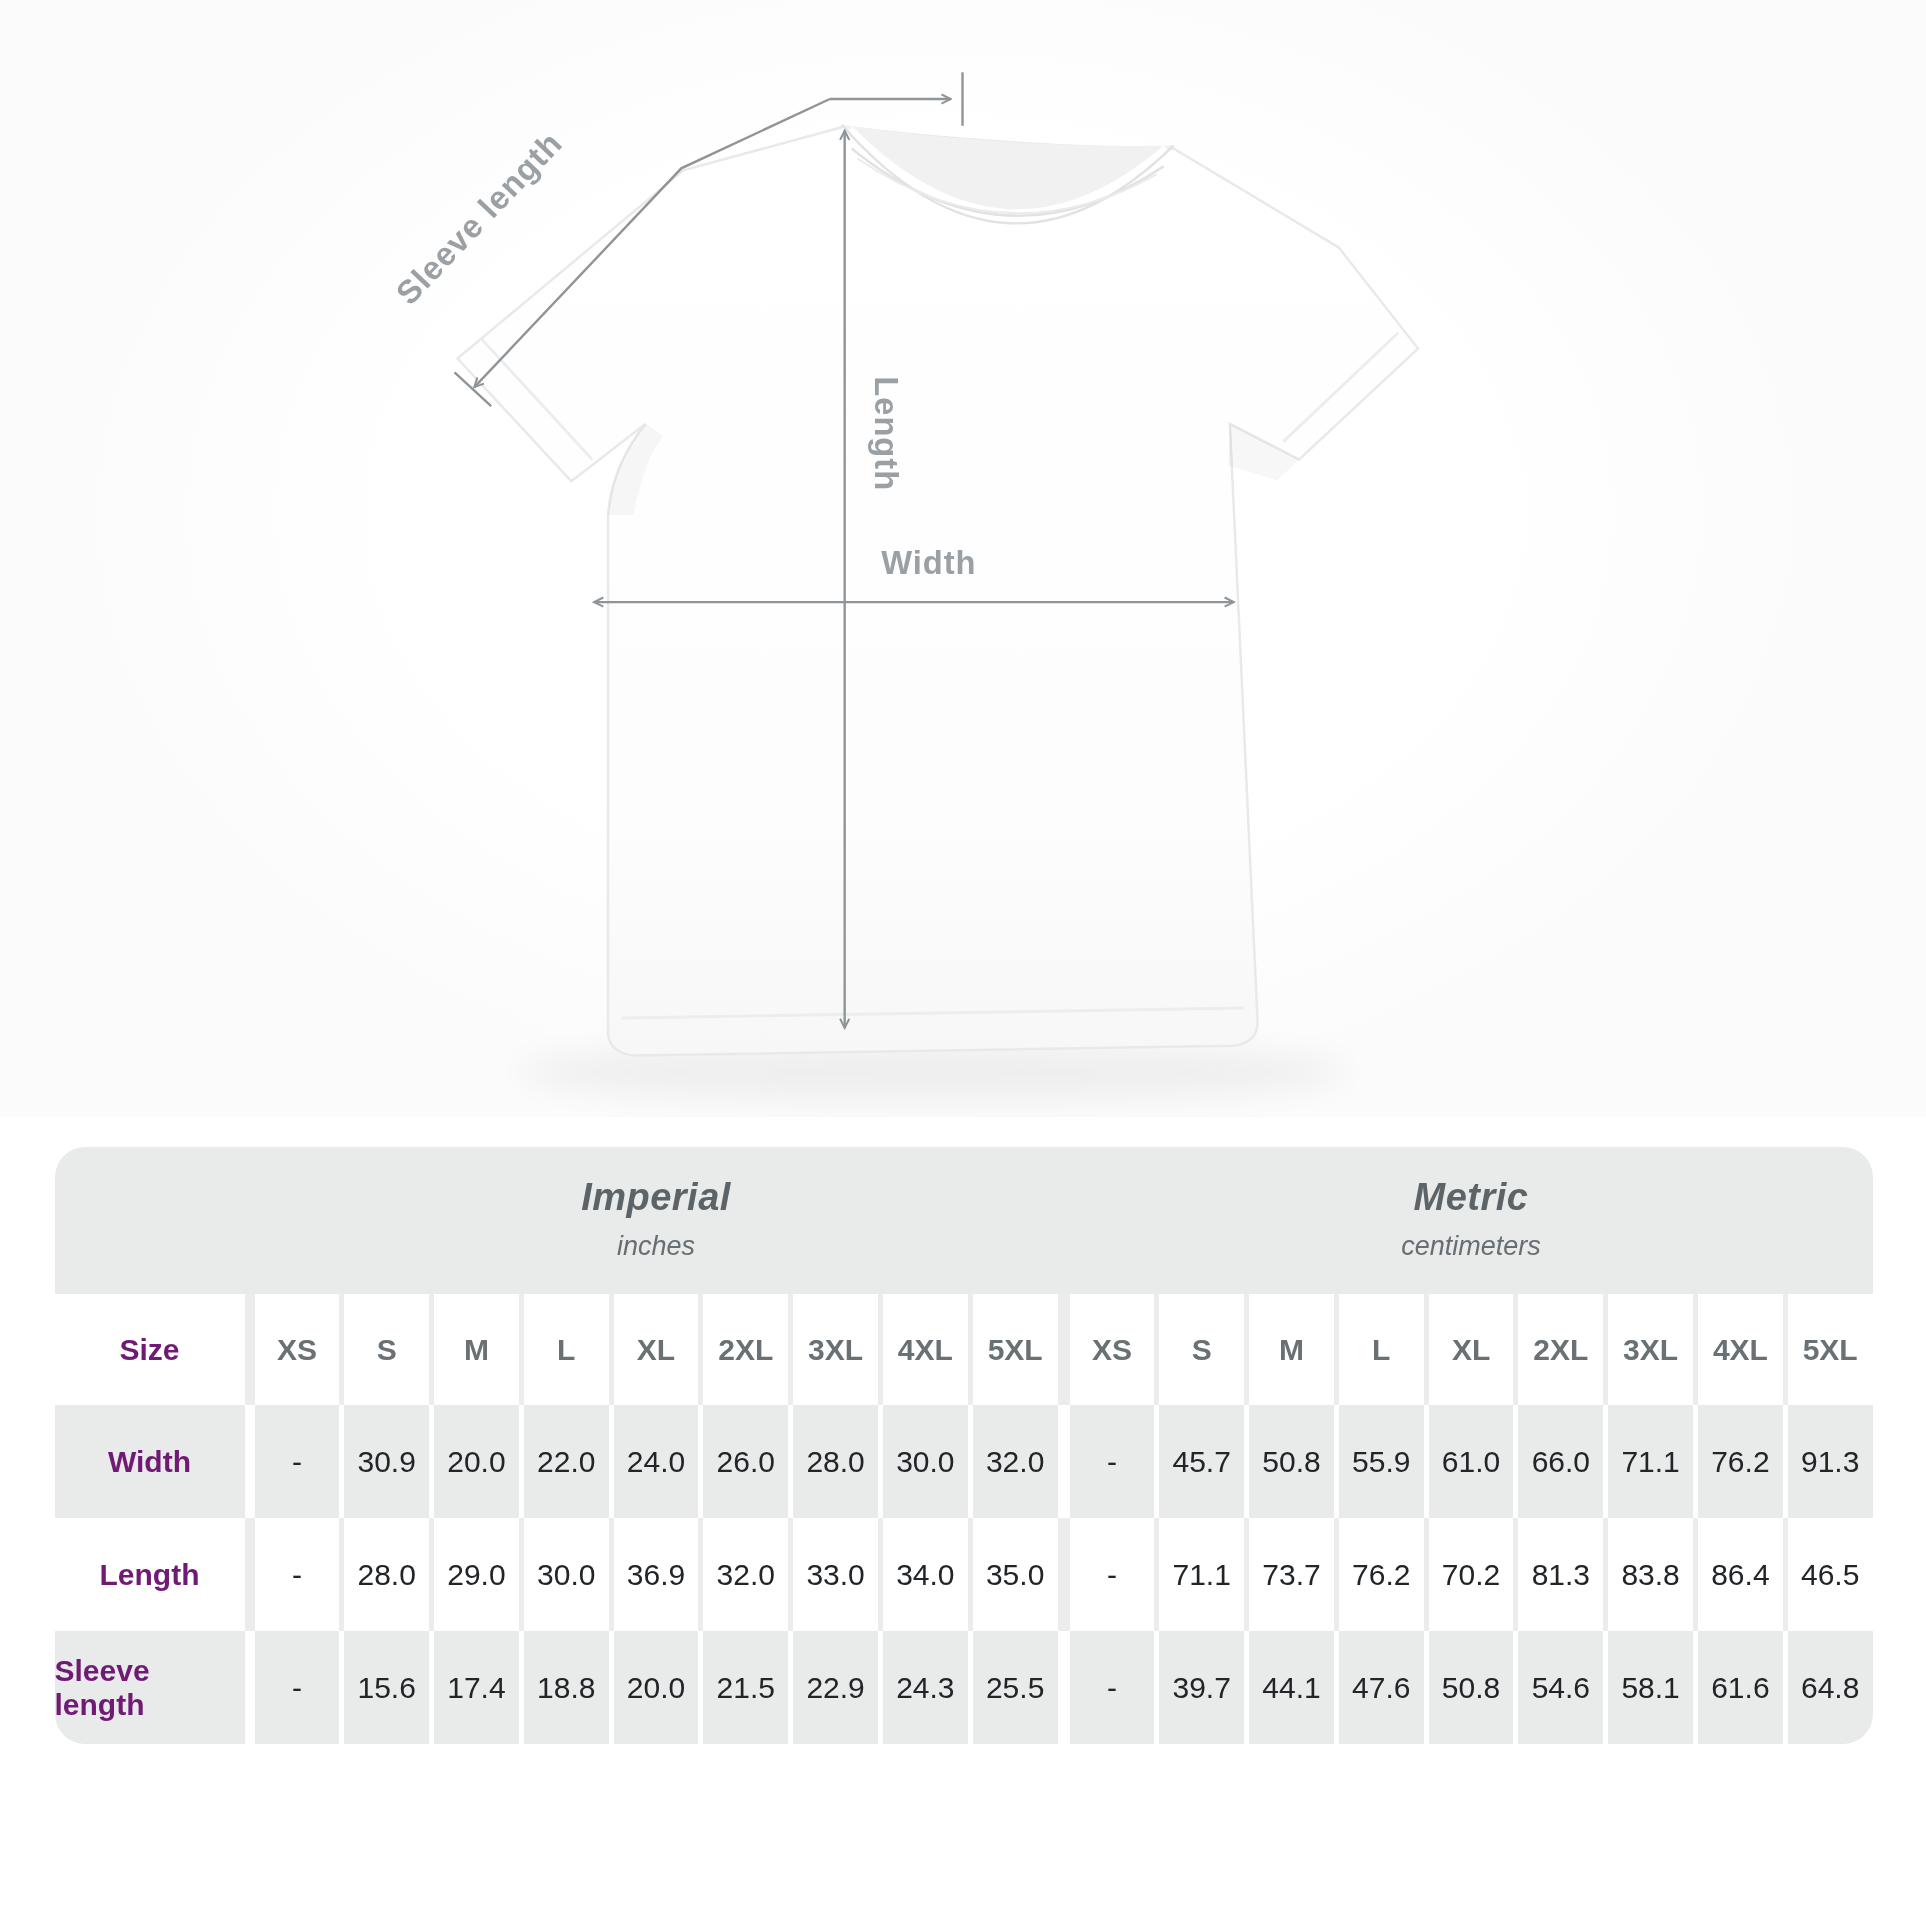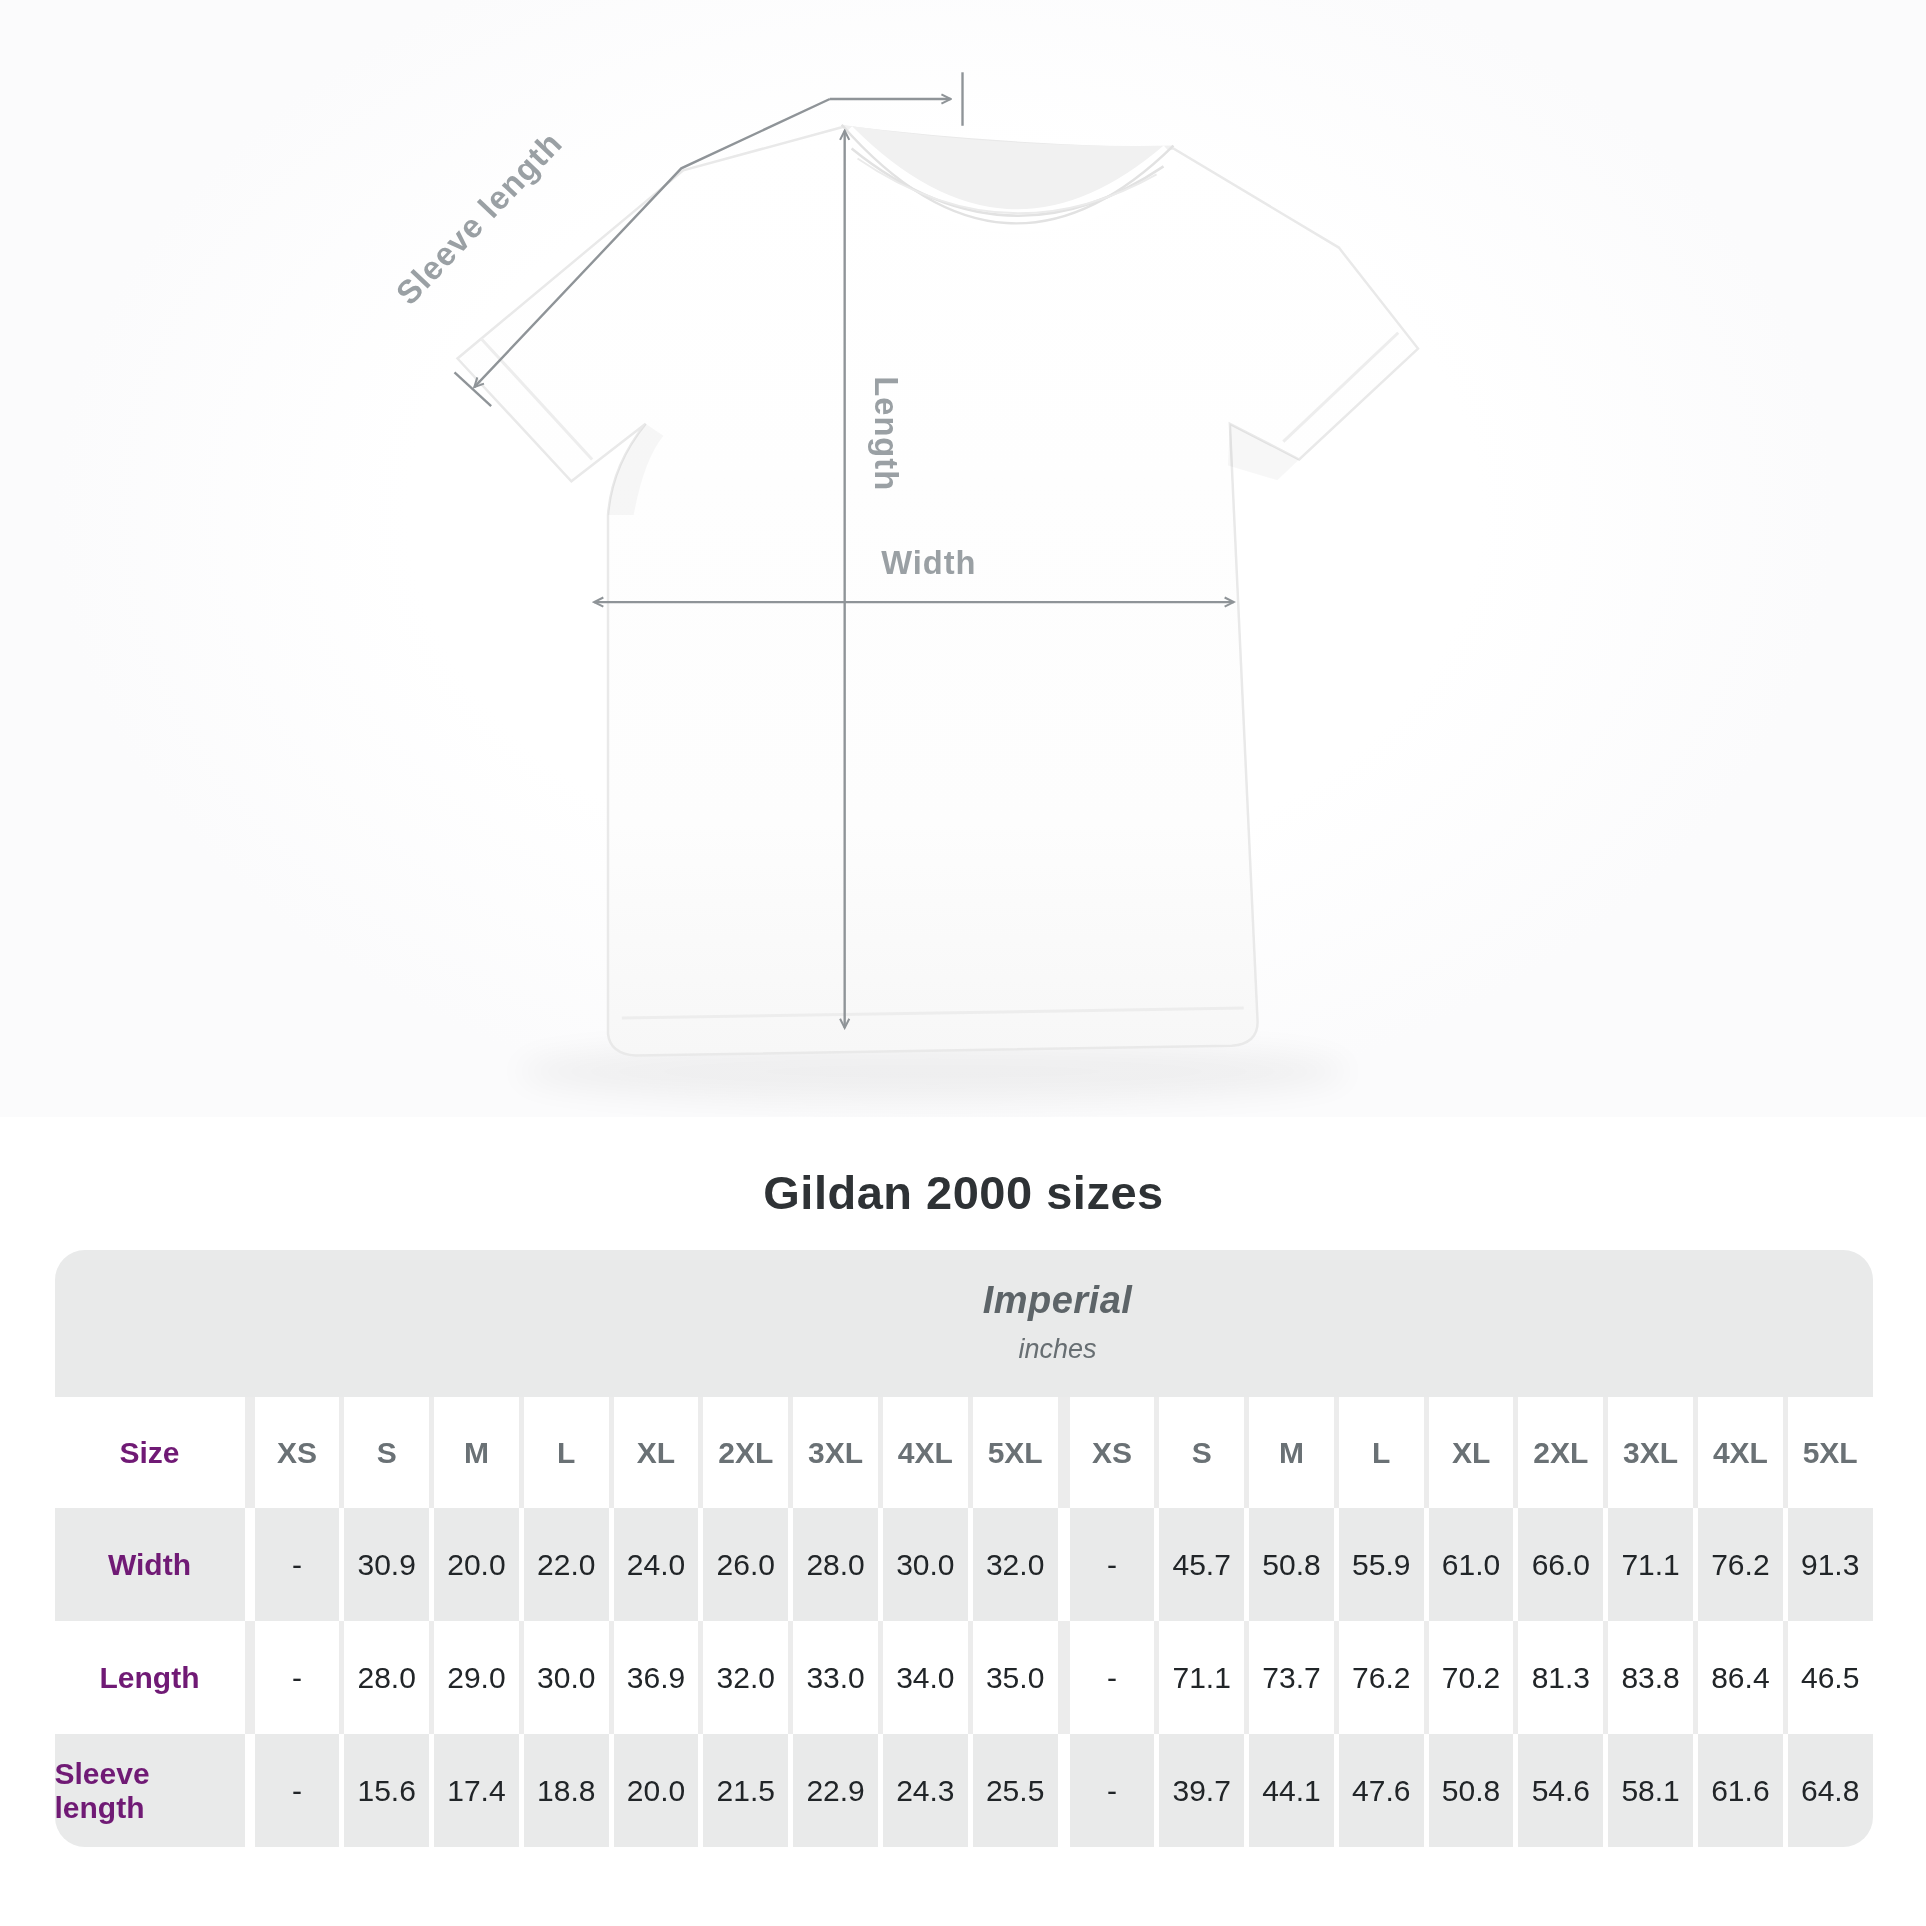--- a/index.html
+++ b/index.html
@@ -115,30 +115,33 @@
 
         <path d="M 600,608 L 1246,608" marker-start="url(#arrowV)" marker-end="url(#arrowV)"></path>
       </g>
 
       <text class="ann-label" text-anchor="middle" transform="translate(492,228) rotate(-46.5)">Sleeve length</text>
       <text class="ann-label" text-anchor="middle" transform="translate(884,438) rotate(90)">Length</text>
       <text class="ann-label" text-anchor="middle" transform="translate(938,580)">Width</text>
     </svg>
   </section>
 
-  <h1 class="title">Gildan 2000 sizes</h1>
 
   <div class="size-table">
     <div class="group-row">
       <div class="group-spacer"></div>
       <div class="group-cell">
         <div class="g-label">Imperial</div>
         <div class="g-sub">inches</div>
       </div>
       <div class="group-gap"></div>
+      <div class="group-cell">
+        <div class="g-label">Metric</div>
+        <div class="g-sub">centimeters</div>
+      </div>
     </div>
     <div id="table-body">
         <div class="trow row-size row-white">
           <div class="cell label-cell">Size</div>
           <div class="cell head-cell first-data">XS</div>
           <div class="cell head-cell">S</div>
           <div class="cell head-cell">M</div>
           <div class="cell head-cell">L</div>
           <div class="cell head-cell">XL</div>
           <div class="cell head-cell">2XL</div>

